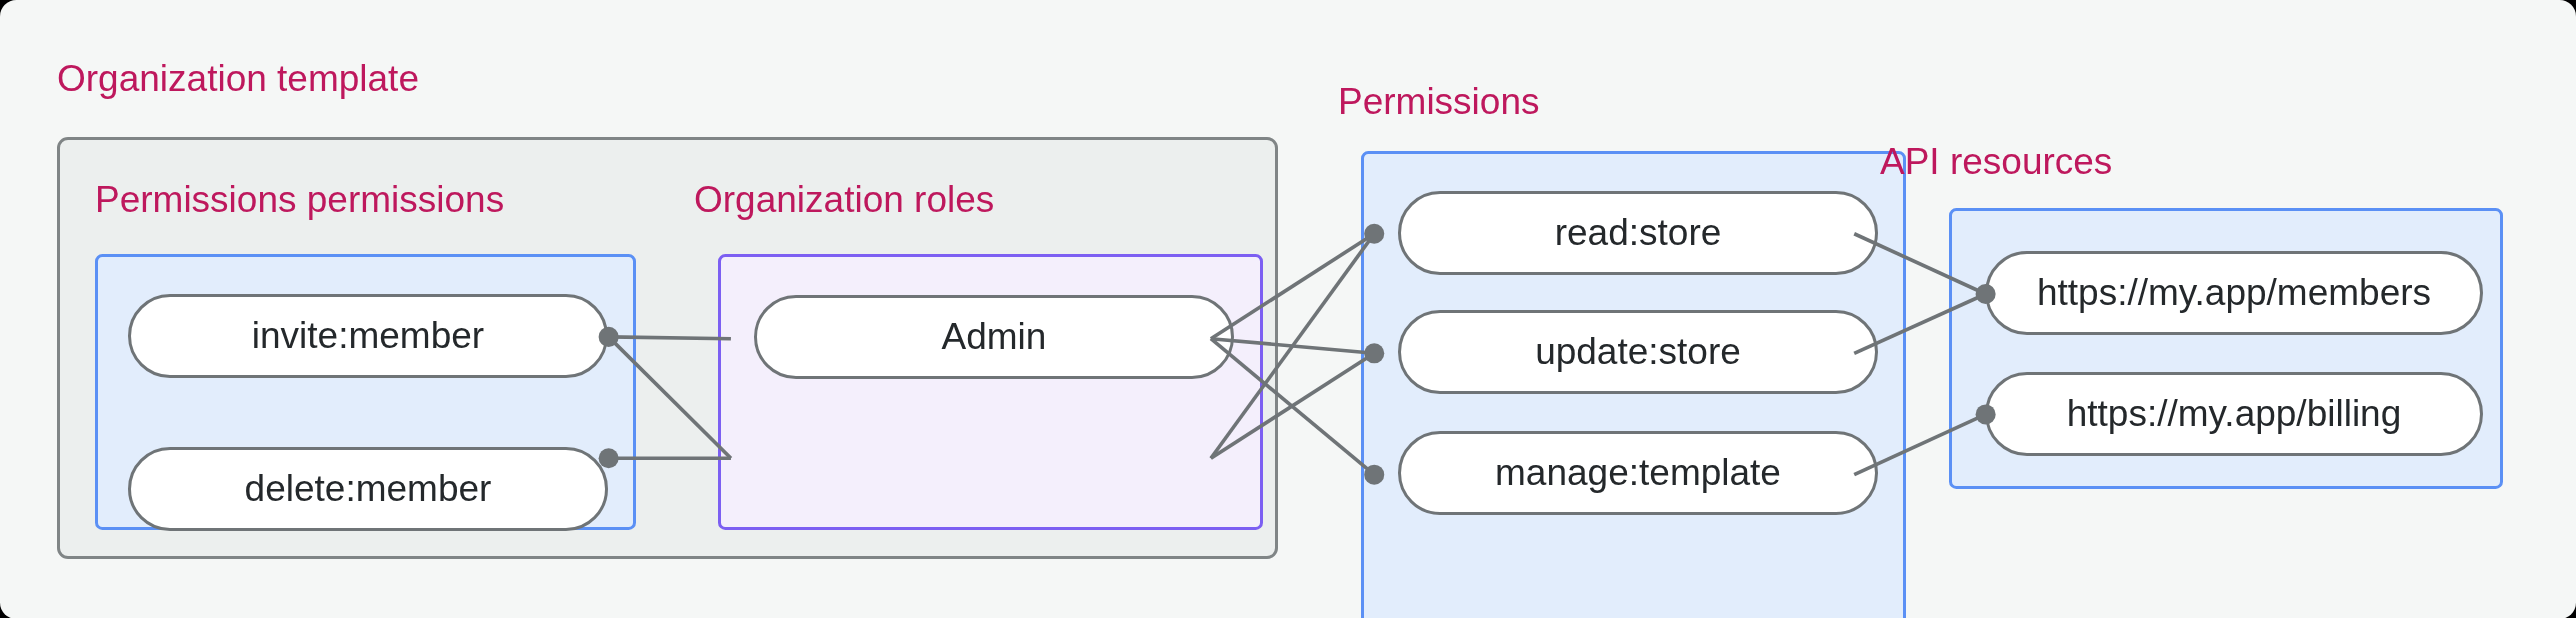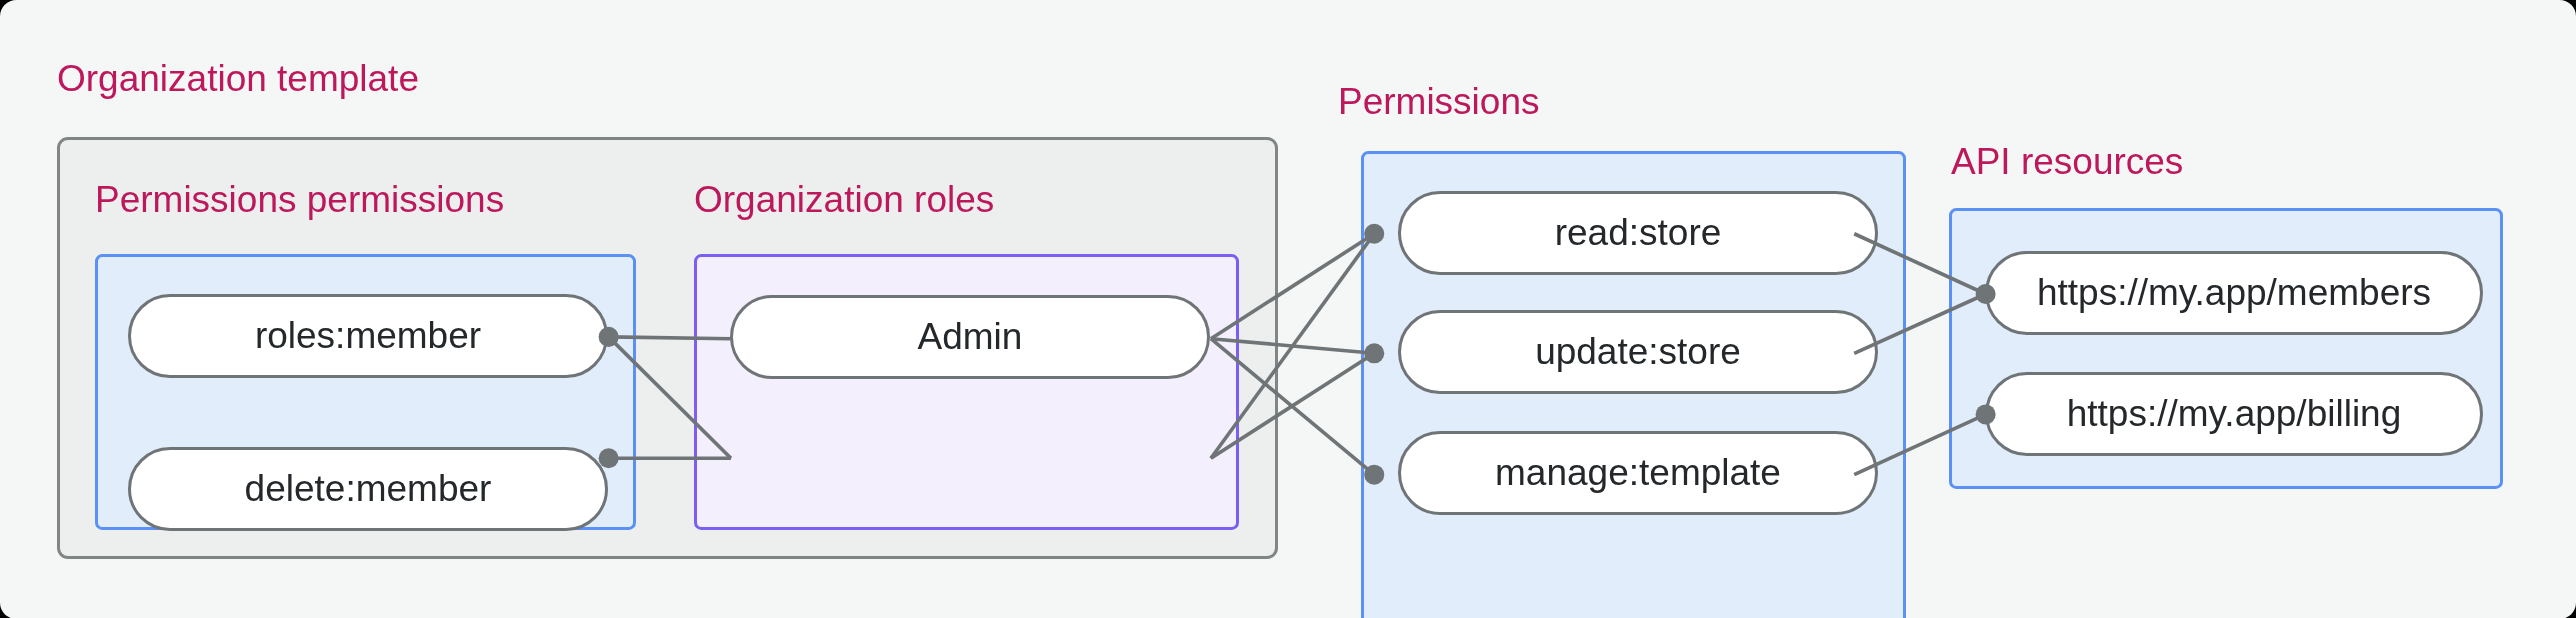--- a/index.html
+++ b/index.html
@@ -3,31 +3,31 @@
 <meta charset="utf-8">
 <style>
   html,body{margin:0;padding:0;background:#000;}
   .canvas{position:relative;width:2576px;height:619px;background:#f5f7f6;border-radius:16.4px;
           overflow:hidden;font-family:"Liberation Sans",sans-serif;}
   .title{position:absolute;font-size:37px;line-height:42px;color:#be185d;white-space:nowrap;}
   .box{position:absolute;box-sizing:border-box;}
   .box-gray{left:57px;top:137px;width:1221px;height:422px;background:#ecefee;
             border:3.7px solid #808586;border-radius:11px;}
   .box-blue{background:#e2edfc;border:3.7px solid #5b90f5;border-radius:7.3px;}
-  .box-purple{background:#f4effc;border:3.7px solid #7c5ff2;border-radius:7.3px;}
+  .box-purple{background:#f4effc;border:3.7px solid #7c5ff2;border-radius:7.3px;margin-left:24px;}
   .pill{position:absolute;box-sizing:border-box;height:84px;background:#ffffff;
         border:3.7px solid #6f7477;border-radius:42px;display:flex;align-items:center;
         justify-content:center;font-size:37px;color:#24282b;white-space:nowrap;}
 
   
   .t-org-template{left:57px;top:58px;}
   .t-org-permissions{left:35px;top:39px;}   
   .t-org-roles{left:634px;top:39px;}        
   .t-permissions{left:1338px;top:73px;margin-top:8px;}
-  .t-api{left:1951px;top:141px;}
+  .t-api{left:1880px;top:141px;}
 
   
   .b-org-permissions{left:35px;top:114px;width:541px;height:276px;}  
   .b-org-roles{left:634px;top:114px;width:545px;height:276px;}       
   .b-permissions{left:1337px;top:151px;width:545px;height:508px;margin-left:24px;}
   .b-api{left:1949px;top:208px;width:554px;height:281px;}
 
   
   .p-invite{left:30px;top:37px;width:480px;}
   .p-delete{left:30px;top:158px;width:480px;margin-top:32px;}
@@ -46,21 +46,21 @@
 
 <div class="canvas">
 
   <div class="title t-org-template">Organization template</div>
 
   <div class="box box-gray">
 
     <div class="title t-org-permissions">Permissions permissions</div>
 
     <div class="box box-blue b-org-permissions">
-      <div class="pill p-invite">roles:member</div>
+      <div class="pill p-invite">invite:member</div>
       <div class="pill p-delete">delete:member</div>
     </div>
 
     <div class="title t-org-roles">Organization roles</div>
 
     <div class="box box-purple b-org-roles">
       <div class="pill p-admin">Admin</div>
     </div>
 
   </div>

